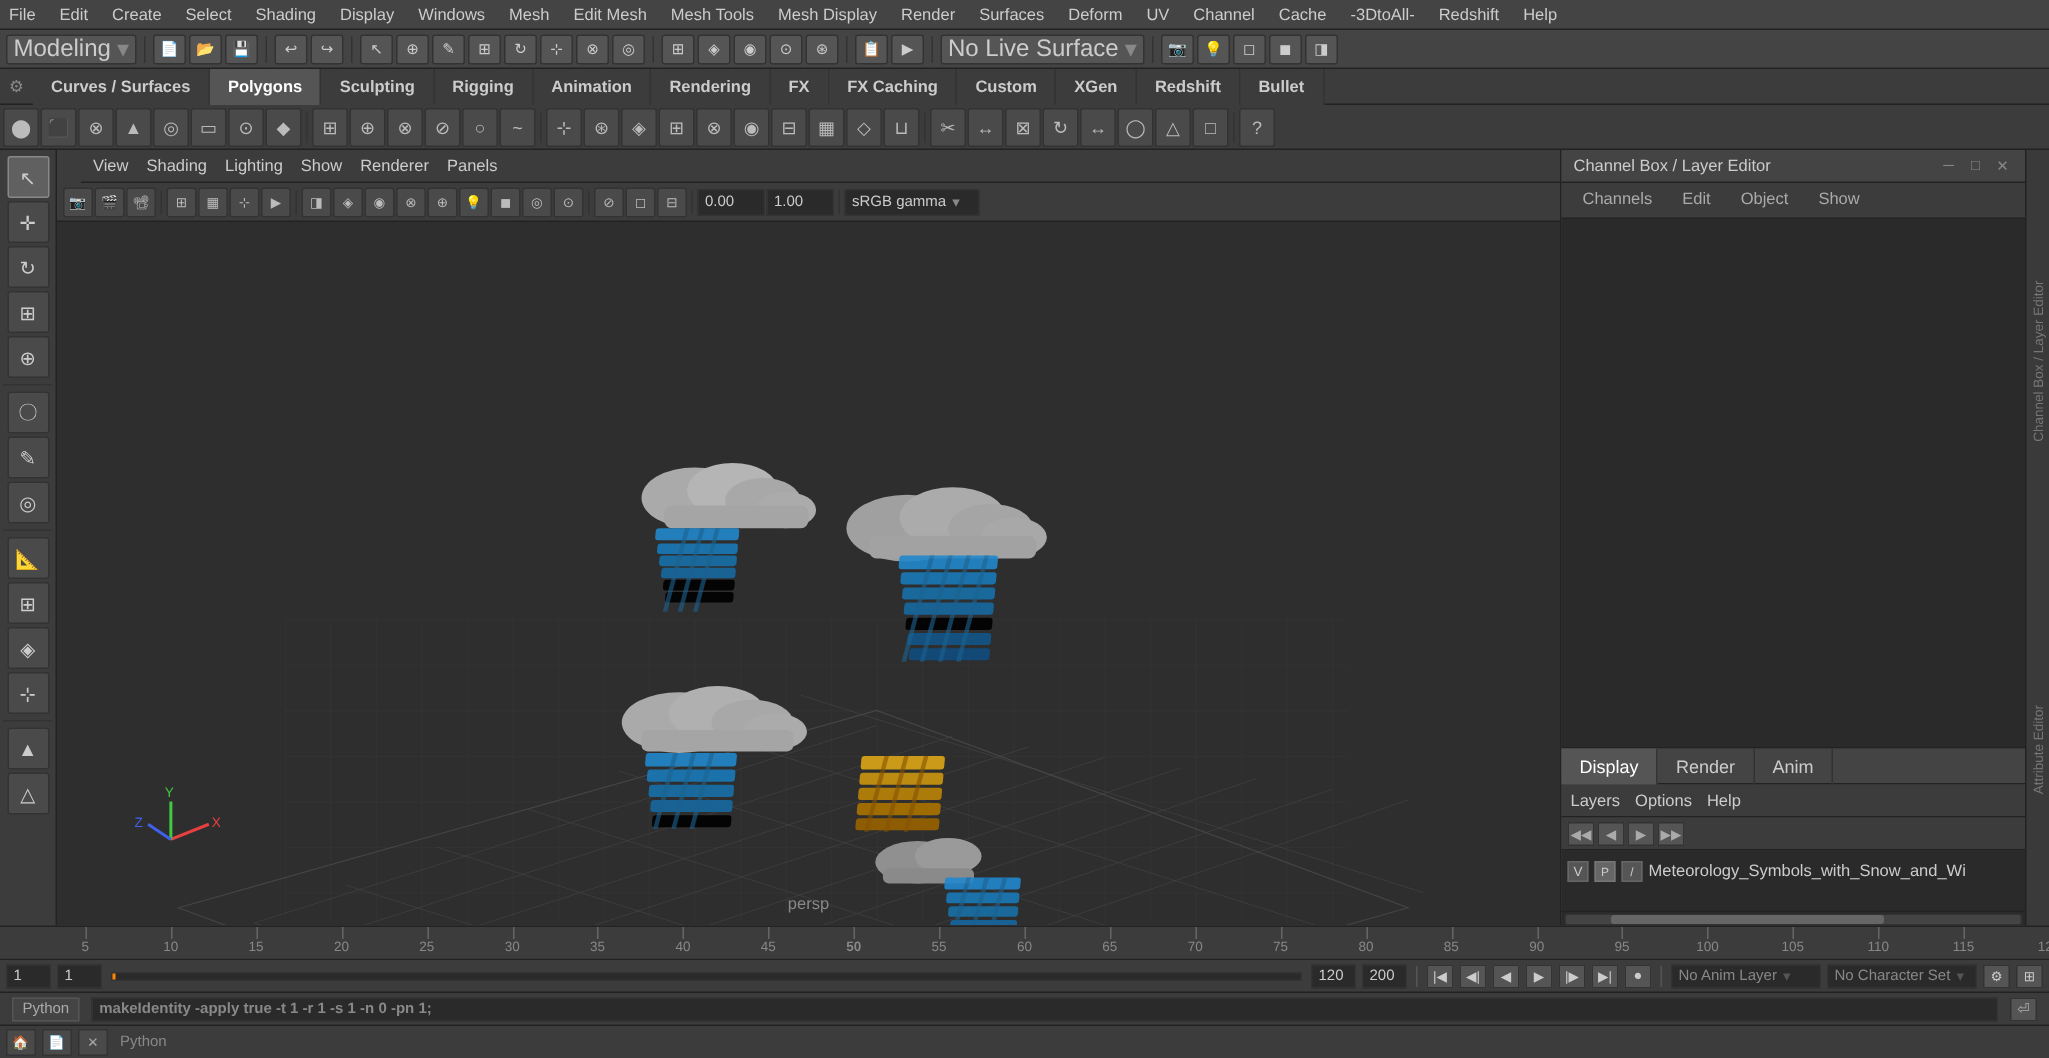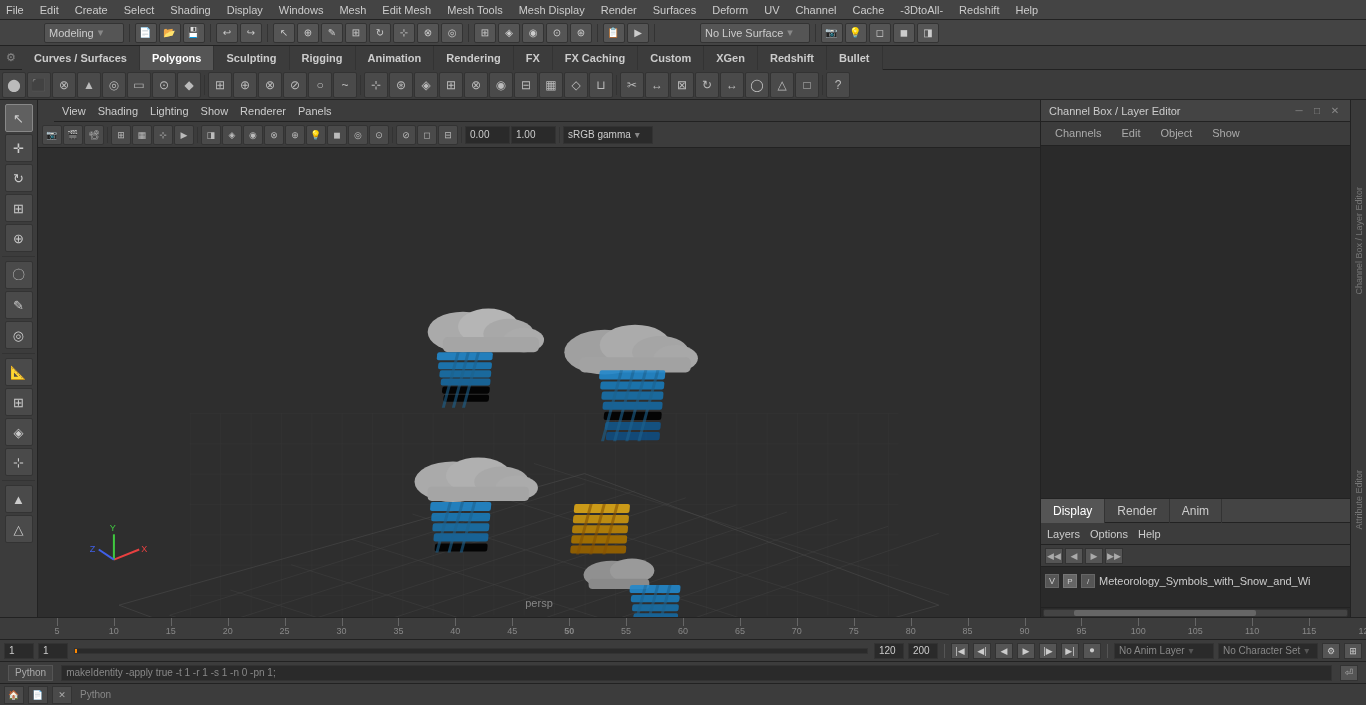--- a/index.html
+++ b/index.html
@@ -63,24 +63,23 @@
     }
     .toolbar-dropdown {
       display: flex;
       align-items: center;
       background: #555;
       border: 1px solid #333;
       border-radius: 2px;
       height: 20px;
       padding: 0 4px;
       cursor: pointer;
-      font-size: 11px;
+      font-size: 16px;
       color: #ccc;
       min-width: 80px;
-      margin-left: 40px;
     }
 
     
     #tab-bar {
       display: flex;
       align-items: center;
       height: 24px;
       background: #3c3c3c;
       border-bottom: 1px solid #222;
       padding: 0;
@@ -458,20 +457,21 @@
     #python-cmd {
       flex: 1;
       height: 16px;
       background: #2a2a2a;
       border: 1px solid #333;
       padding: 0 4px;
       font-size: 10px;
       color: #888;
       display: flex;
       align-items: center;
+      font-weight: bold;
     }
     #python-enter-btn {
       width: 18px;
       height: 16px;
       background: #555;
       border: 1px solid #333;
       display: flex;
       align-items: center;
       justify-content: center;
       cursor: pointer;

